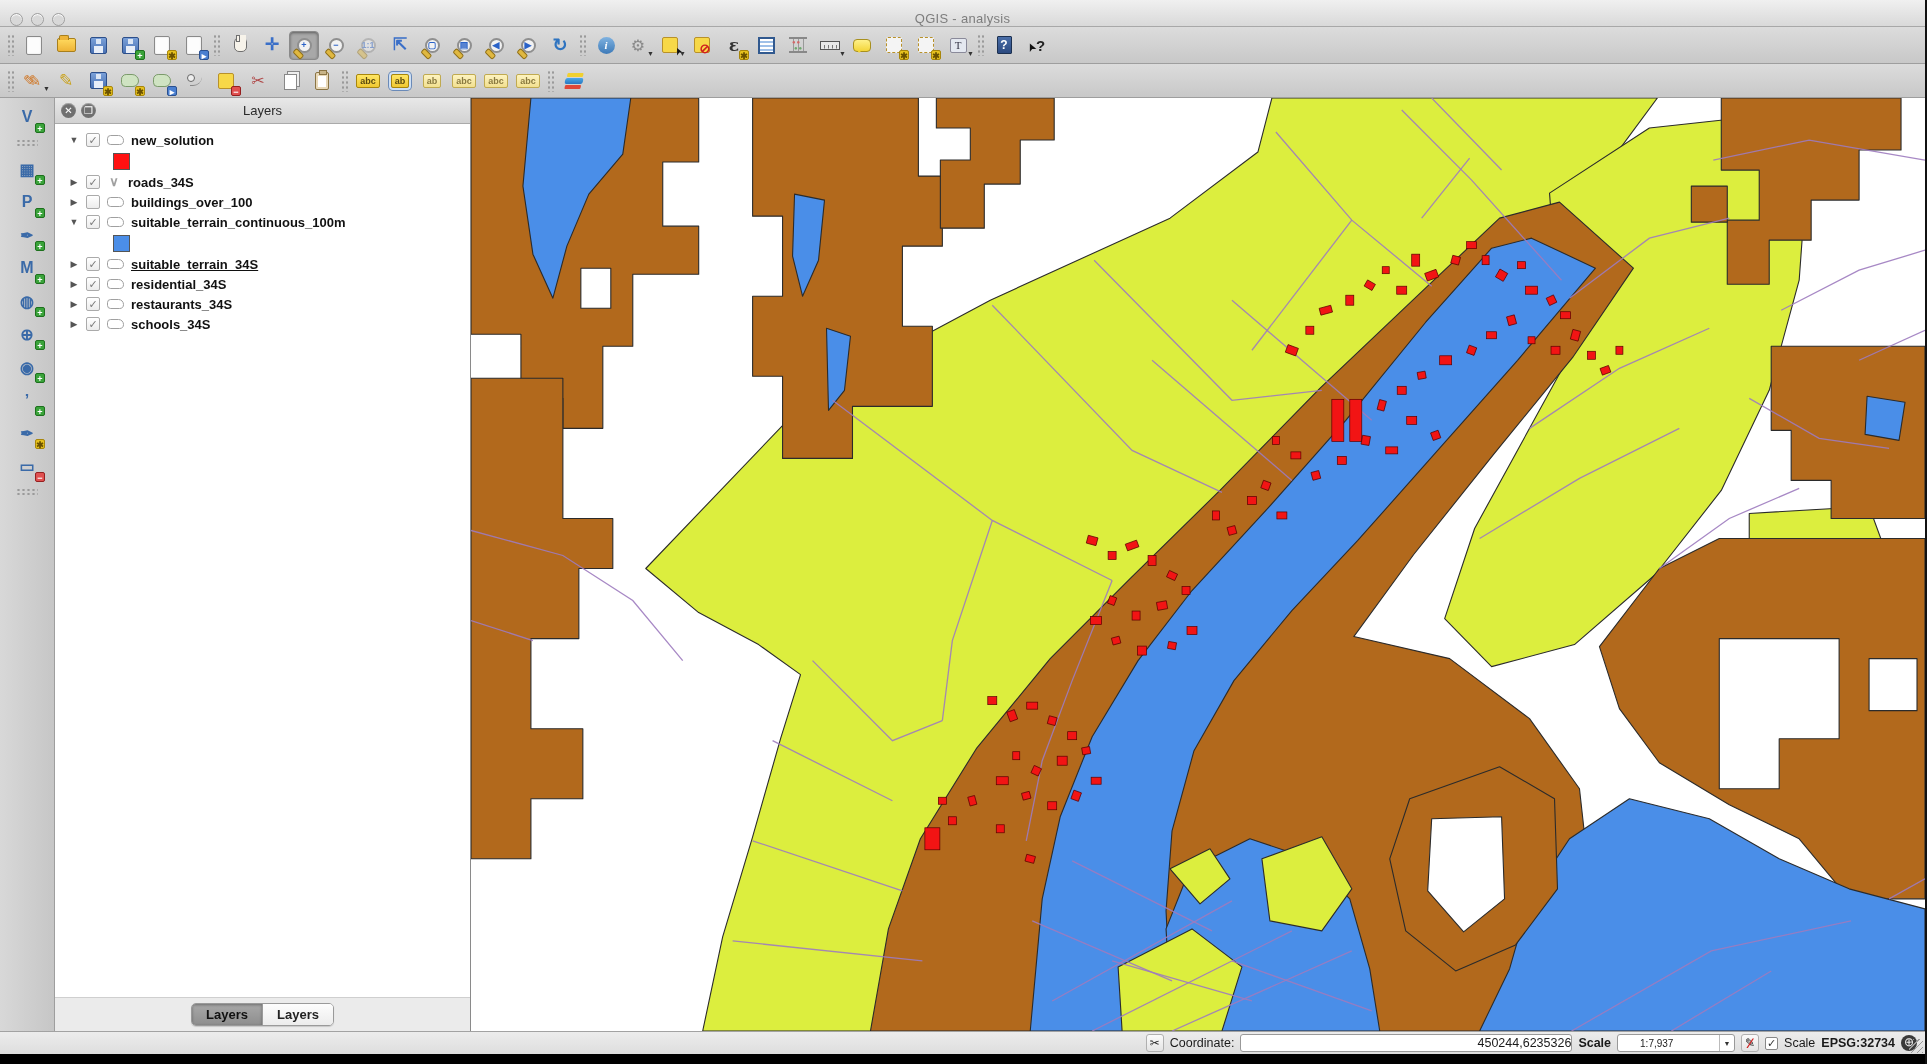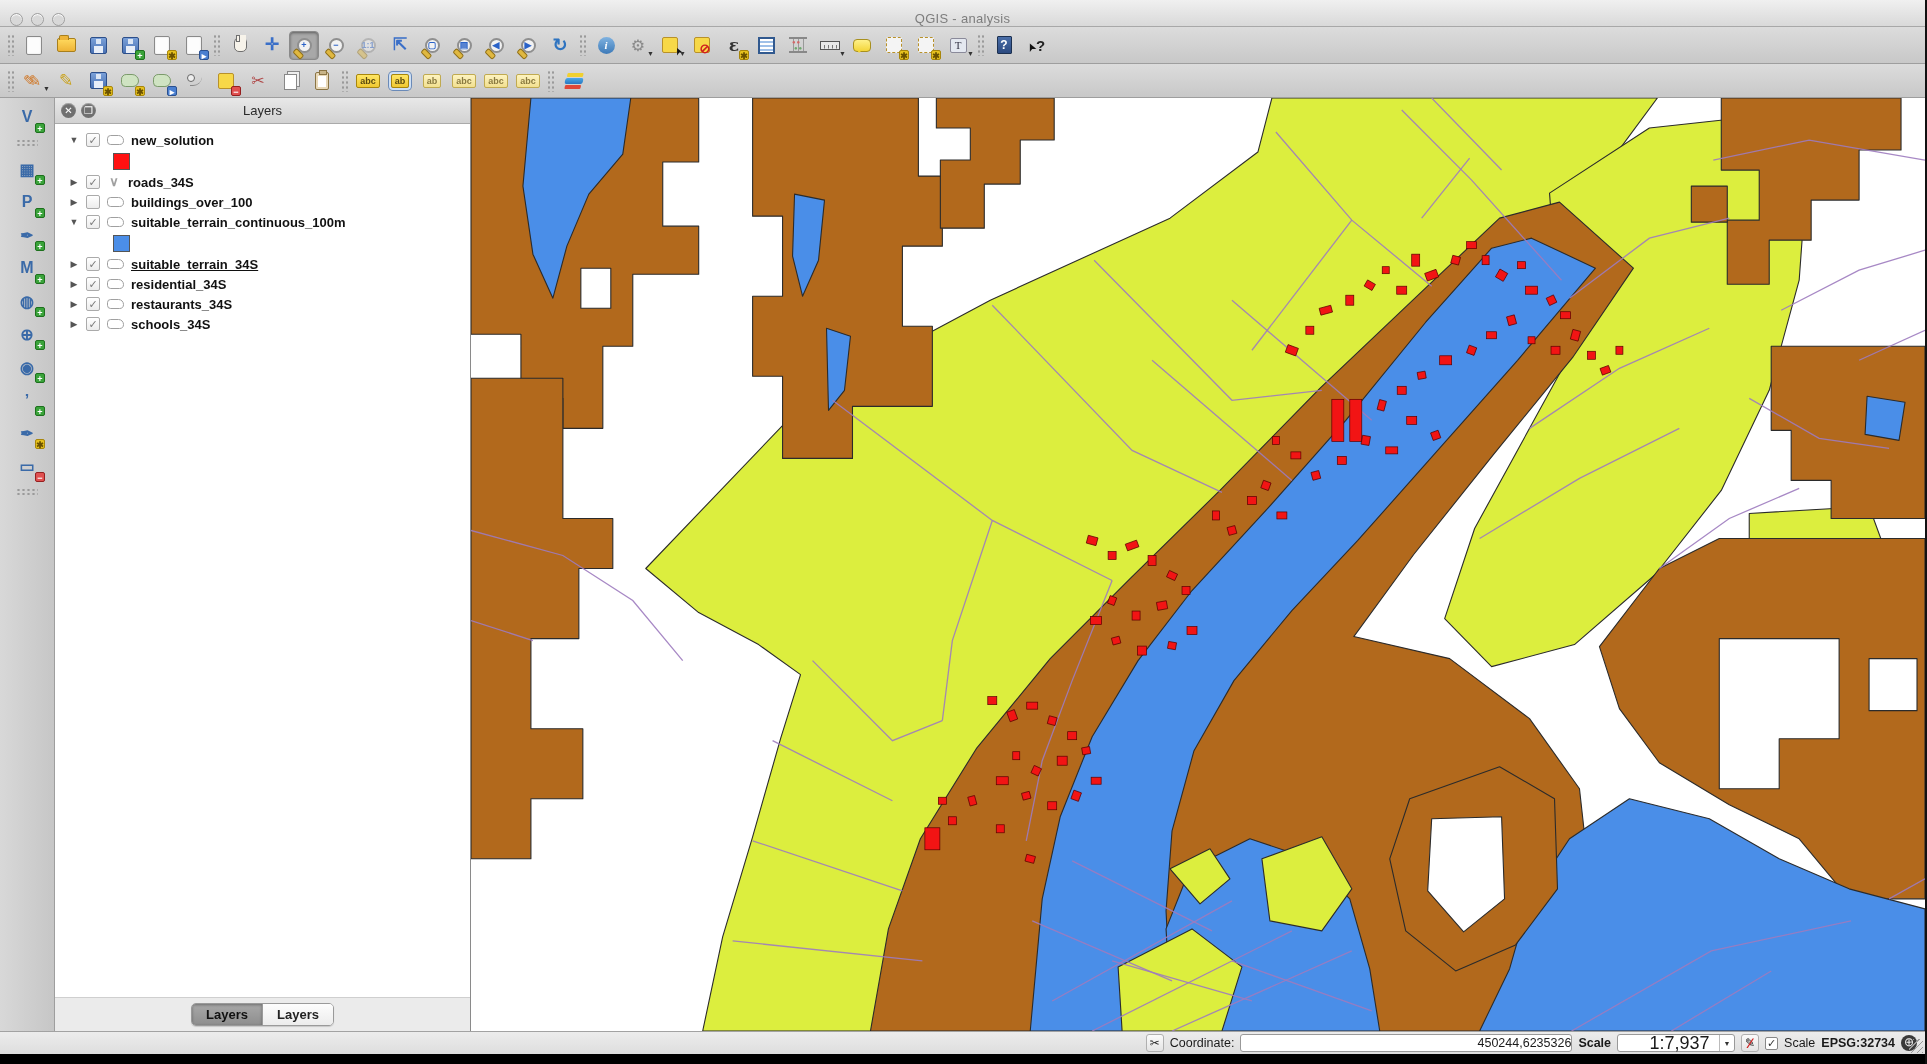--- a/index.html
+++ b/index.html
@@ -189,21 +189,21 @@
     border-top:1px solid #a2a2a2; display:flex; align-items:center; font-size:12.5px;
     color:#1a1a1a; padding:0 8px; gap:6px; position:relative; }
   .sb-spacer { flex:1; }
   .sbicon { width:18px; height:18px; border:1px solid #b0b0b0; border-radius:3px;
     background:linear-gradient(#fbfbfb,#e4e4e4); display:flex; align-items:center;
     justify-content:center; font-size:12px; color:#222; position:relative; }
   .coordbox { width:332px; height:18px; background:#fff; border:1px solid #999;
     border-radius:3px; text-align:right; font-size:12.5px; line-height:17px; }
   .scalebox { width:118px; height:18px; background:#fff; border:1px solid #999;
     border-radius:3px; display:flex; align-items:center; }
-  .scalebox .val { flex:1; padding-left:22px; font-size:18px;text-align:center; }
+  .scalebox .val { flex:1; padding-left:22px; font-size:10px; }
   .scalebox .arrow { width:15px; height:100%; border-left:1px solid #bbb; font-size:7px;
     display:flex; align-items:center; justify-content:center; color:#333; }
   .sb-cb { width:13px; height:13px; border:1px solid #888; border-radius:2px;
     background:#fff; font-size:11px; line-height:11px; text-align:center; color:#333; }
   .globe { width:16px; height:16px; border-radius:50%; background:#3a3a3a; color:#eee;
     font-size:12px; line-height:15px; text-align:center; }
   .grip { position:absolute; right:2px; bottom:1px; width:14px; height:14px;
     background:repeating-linear-gradient(135deg, transparent 0 3px, #9a9a9a 3px 4px); }
   .blackstrip { height:10px; flex:0 0 10px; background:#000; }
 </style>

